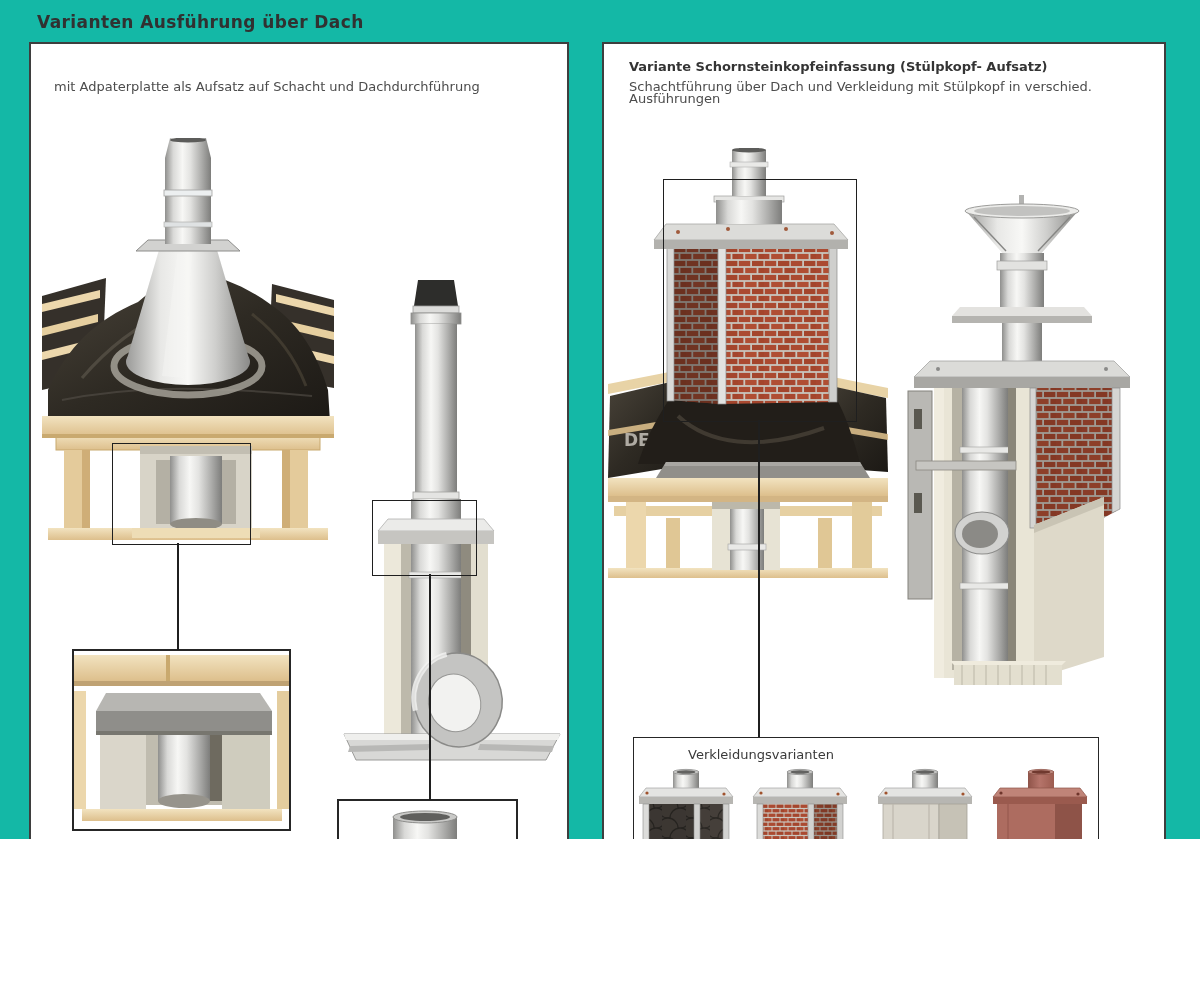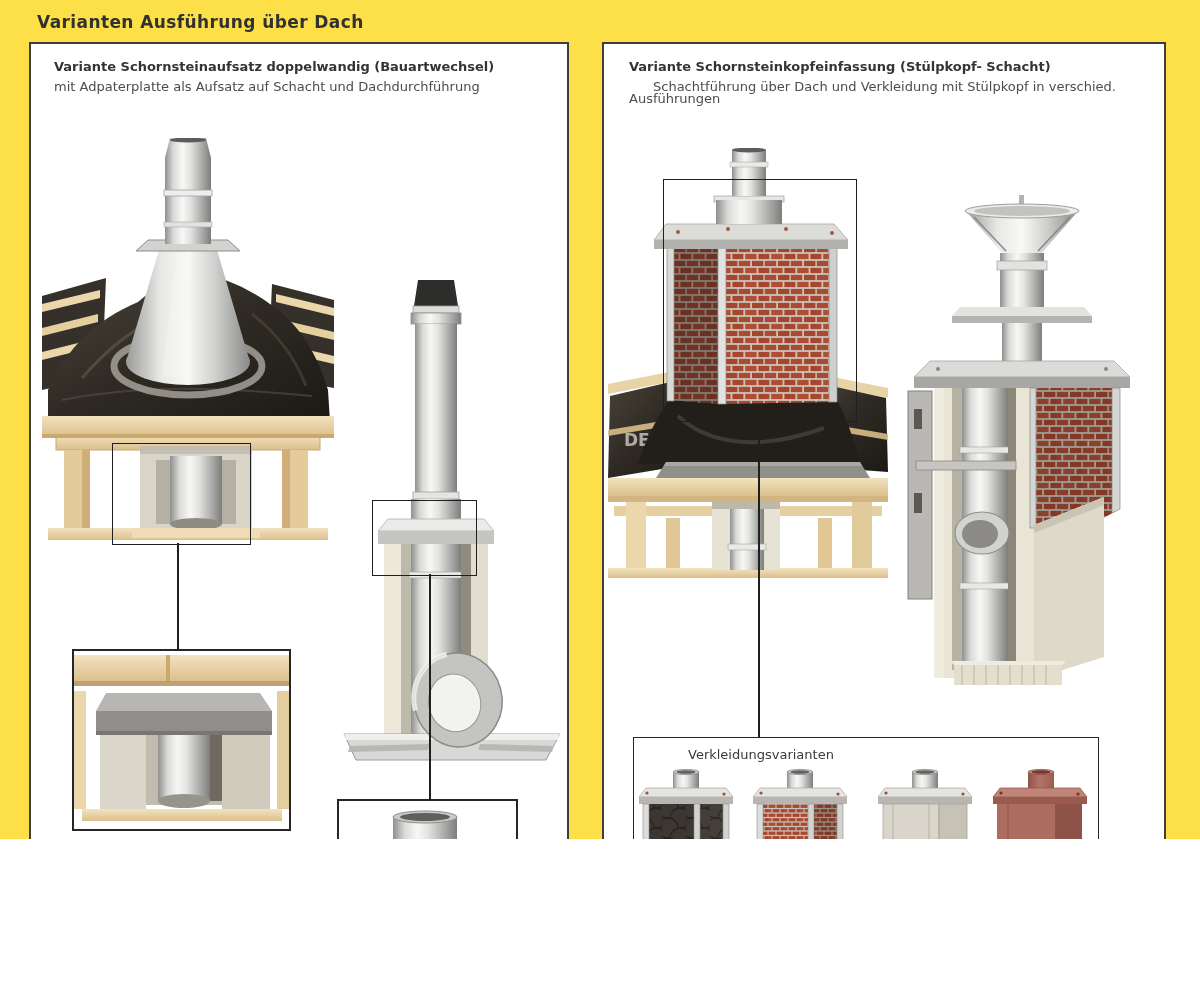--- a/index.html
+++ b/index.html
@@ -1,17 +1,17 @@
 <!DOCTYPE html>
 <html><head>
 <meta charset="utf-8">
 <style>
   html,body{margin:0;padding:0;background:#ffffff;}
   body{font-family:"DejaVu Sans","Liberation Sans",sans-serif;}
-  #stage{position:relative;width:1200px;height:839px;background:#fde047;overflow:hidden;}
+  #stage{position:relative;width:1200px;height:839px;background:#14b8a6;overflow:hidden;}
   .abs{position:absolute;}
   .page-title{left:37px;top:12px;font-size:17px;font-weight:bold;color:#313131;letter-spacing:.4px;white-space:nowrap;}
   .panel{border:2px solid #3e3e3e;background:#fff;}
   .panel-title{font-size:13px;font-weight:bold;color:#343434;white-space:nowrap;}
   .panel-sub{font-size:13px;color:#4c4c4c;white-space:nowrap;}
   .callout-rect{border:1.5px solid #1f1f1f;background:transparent;}
   .callout-line{background:#1f1f1f;width:1.5px;}
   .detail-frame{border:2px solid #262626;background:#fff;}
   .clad-box{border:1.5px solid #262626;background:#fff;}
   .clad-label{font-size:13px;color:#3a3a3a;white-space:nowrap;margin-left:36px;}
@@ -75,21 +75,20 @@
         <circle cx="6" cy="0" r="10" fill="#453f3a" stroke="#2b2824" stroke-width="1.3"></circle>
         <circle cx="18" cy="10" r="10" fill="#443e39" stroke="#2b2824" stroke-width="1.3"></circle>
         <circle cx="6" cy="20" r="10" fill="#453f3a" stroke="#2b2824" stroke-width="1.3"></circle>
       </pattern>
     </defs>
   </svg>
 
   <div class="abs page-title">Varianten Ausführung über Dach</div>
 
   <div class="abs panel" style="left:29px;top:42px;width:536px;height:931px;">
-    <div class="abs panel-title" style="left:23px;top:15px;">Variante Schornsteinaufsatz doppelwandig (Bauartwechsel)</div>
     <div class="abs panel-sub" style="left:23px;top:35px;">mit Adpaterplatte als Aufsatz auf Schacht und Dachdurchführung</div>
   </div>
 
   <svg class="abs" style="left:42px;top:138px;" width="292" height="410" viewBox="0 0 292 410">
 
     <rect x="14" y="296" width="264" height="16" fill="url(#woodG)" stroke="#c8a96f" stroke-width="1"></rect>
     <rect x="22" y="312" width="18" height="84" fill="#e4cb9b"></rect>
     <rect x="40" y="312" width="8" height="84" fill="#cfae77"></rect>
     <rect x="248" y="312" width="18" height="84" fill="#e4cb9b"></rect>
     <rect x="240" y="312" width="8" height="84" fill="#cfae77"></rect>
@@ -202,22 +201,22 @@
       <rect x="46" y="149" width="76" height="8" fill="#d9d5c7"></rect>
     </svg>
   </div>
 
   <div class="abs callout-rect" style="left:112px;top:443px;width:137px;height:100px;"></div>
   <div class="abs callout-line" style="left:177px;top:543px;height:107px;"></div>
   <div class="abs callout-rect" style="left:372px;top:500px;width:103px;height:74px;"></div>
   <div class="abs callout-line" style="left:429px;top:574px;height:226px;"></div>
 
   <div class="abs panel" style="left:602px;top:42px;width:560px;height:931px;">
-    <div class="abs panel-title" style="left:25px;top:15px;">Variante Schornsteinkopfeinfassung (Stülpkopf- Schacht)</div>
-    <div class="abs panel-sub" style="left:25px;top:35px;margin-left:24px;">Schachtführung über Dach und Verkleidung mit Stülpkopf in verschied.</div>
+    <div class="abs panel-title" style="left:25px;top:15px;">Variante Schornsteinkopfeinfassung (Stülpkopf- Aufsatz)</div>
+    <div class="abs panel-sub" style="left:25px;top:35px;">Schachtführung über Dach und Verkleidung mit Stülpkopf in verschied.</div>
     <div class="abs panel-sub" style="left:25px;top:47px;">Ausführungen</div>
   </div>
 
   <svg class="abs" style="left:608px;top:148px;" width="280" height="430" viewBox="0 0 280 430">
 
     <polygon points="0,236 92,218 92,228 0,246" fill="#e8d3a6"></polygon>
     <polygon points="190,222 280,240 280,250 190,232" fill="#e8d3a6"></polygon>
     <polygon points="2,248 88,228 84,316 0,330" fill="url(#membraneG)"></polygon>
     <polygon points="196,232 278,250 280,324 198,318" fill="url(#membraneG)"></polygon>
     <text x="16" y="298" font-size="17" font-weight="bold" fill="#cfcbc3" opacity="0.8">DE</text>

